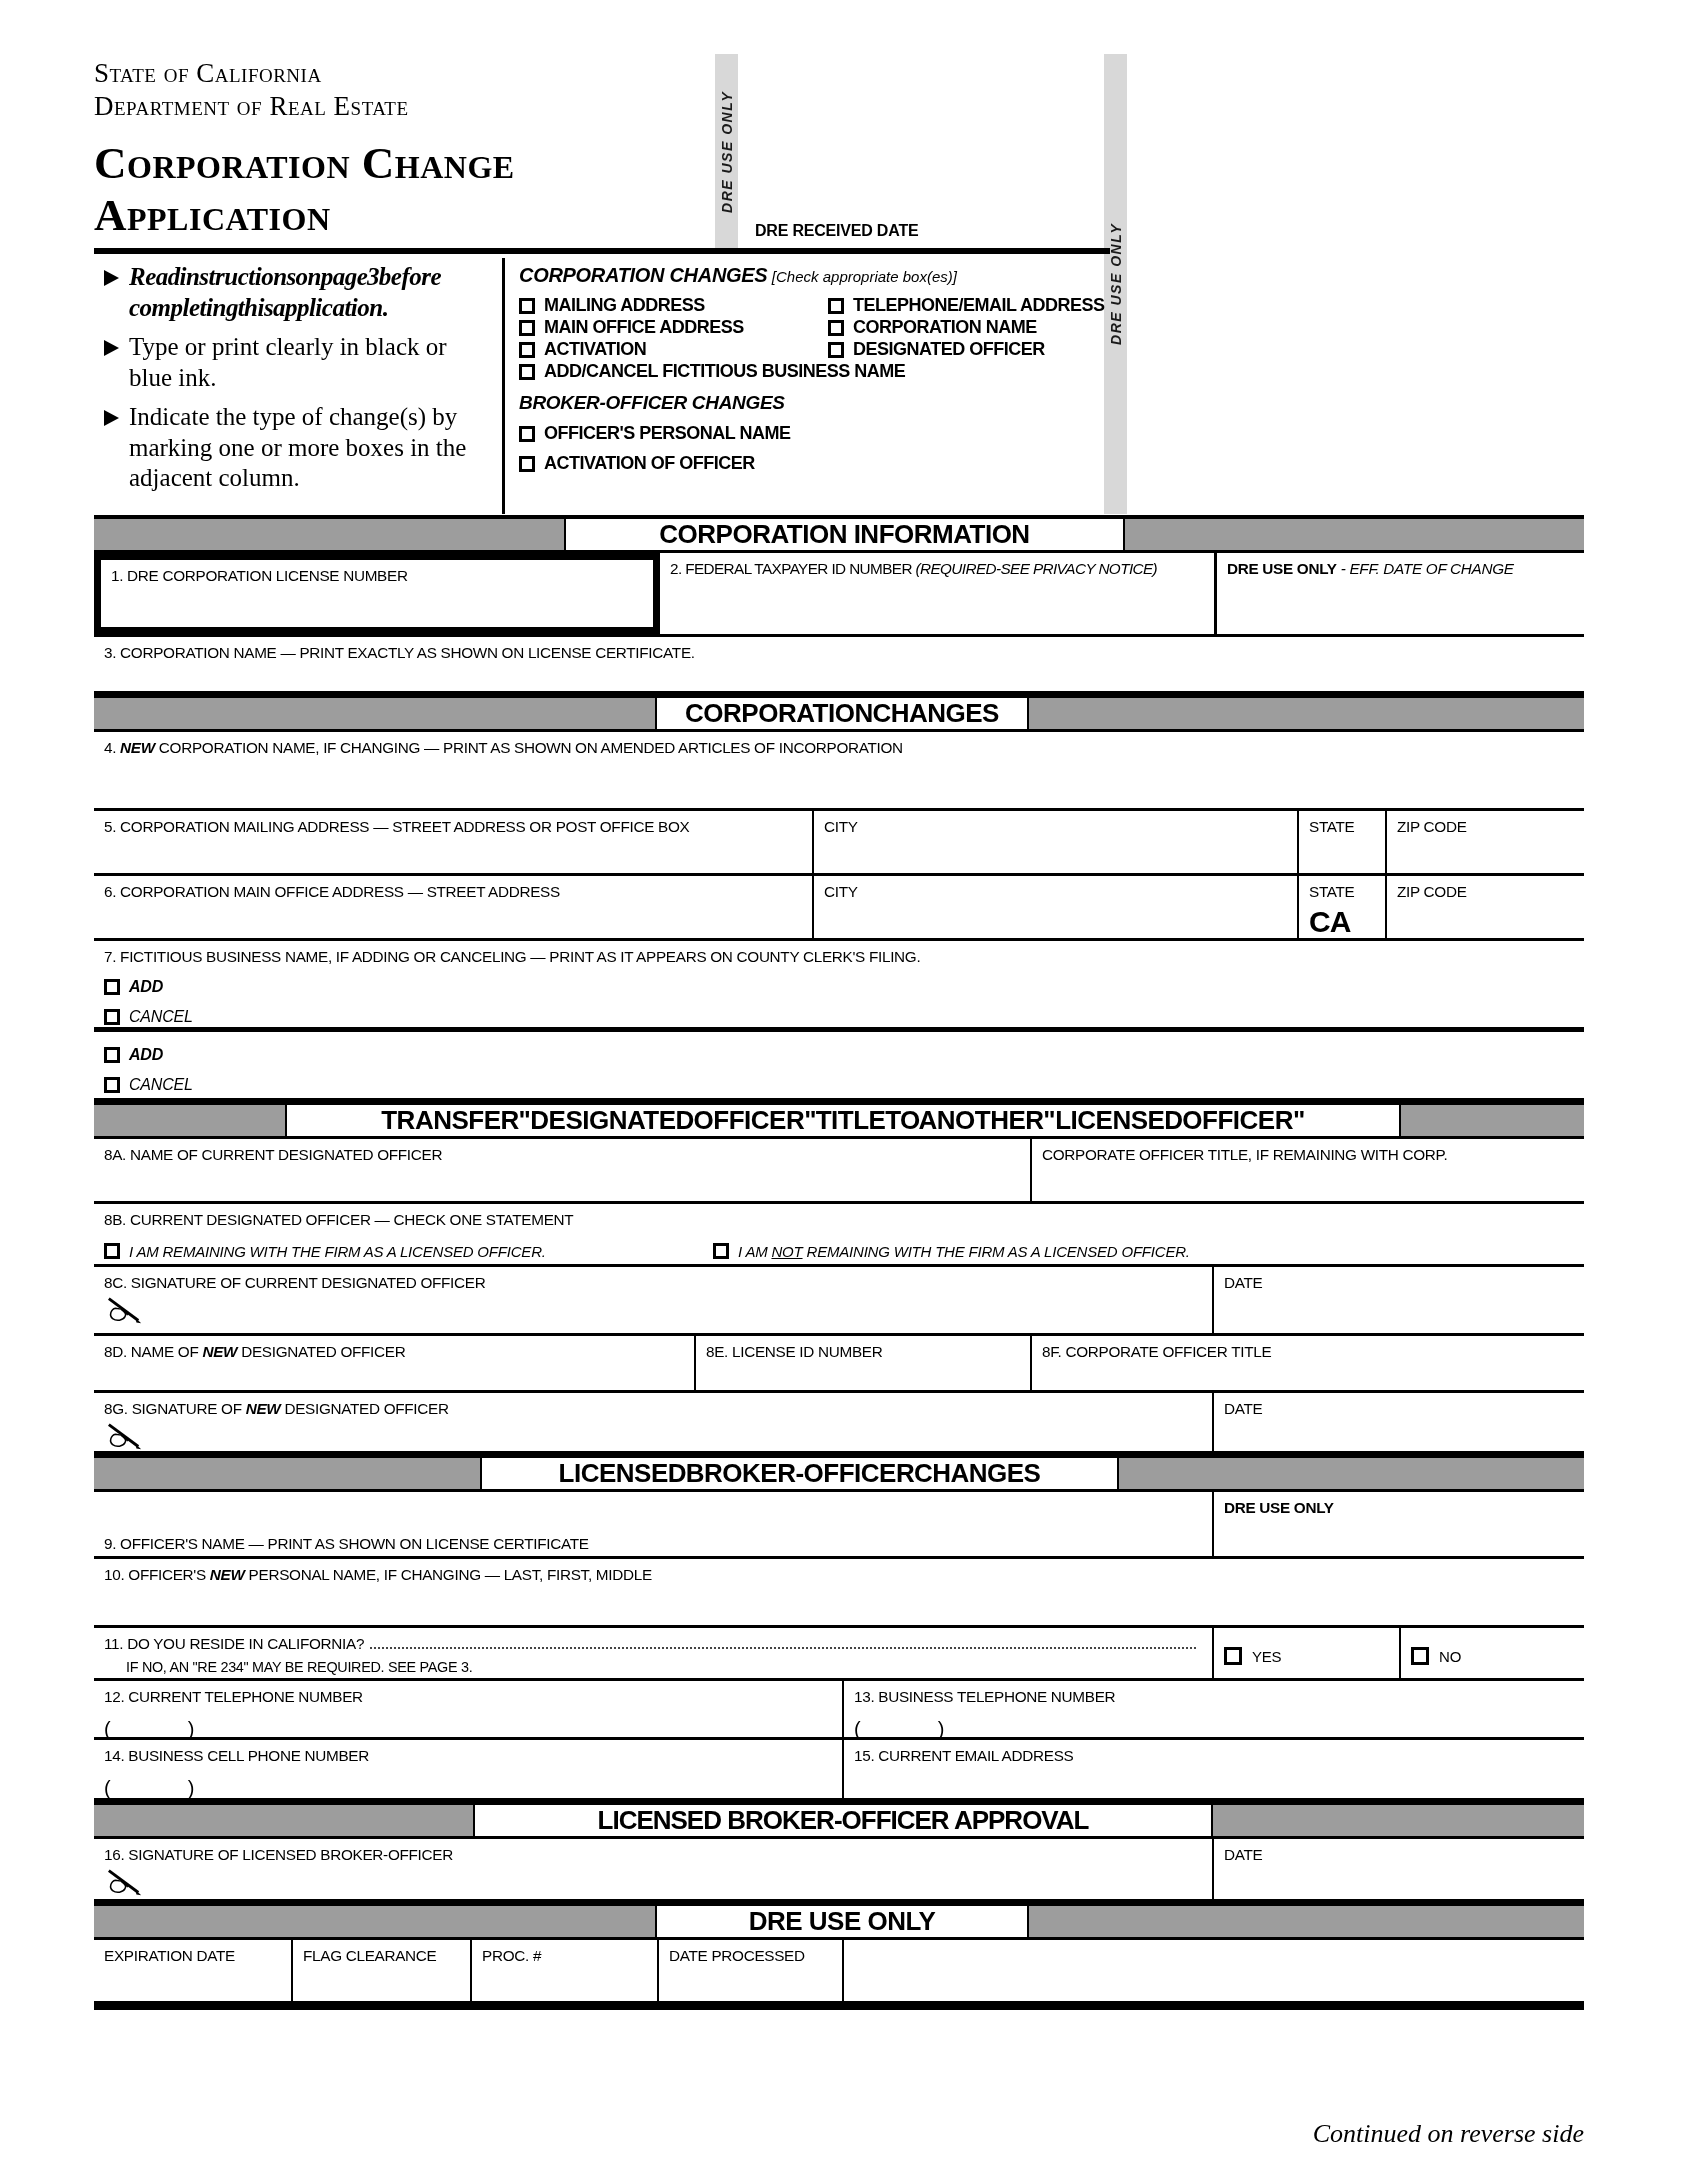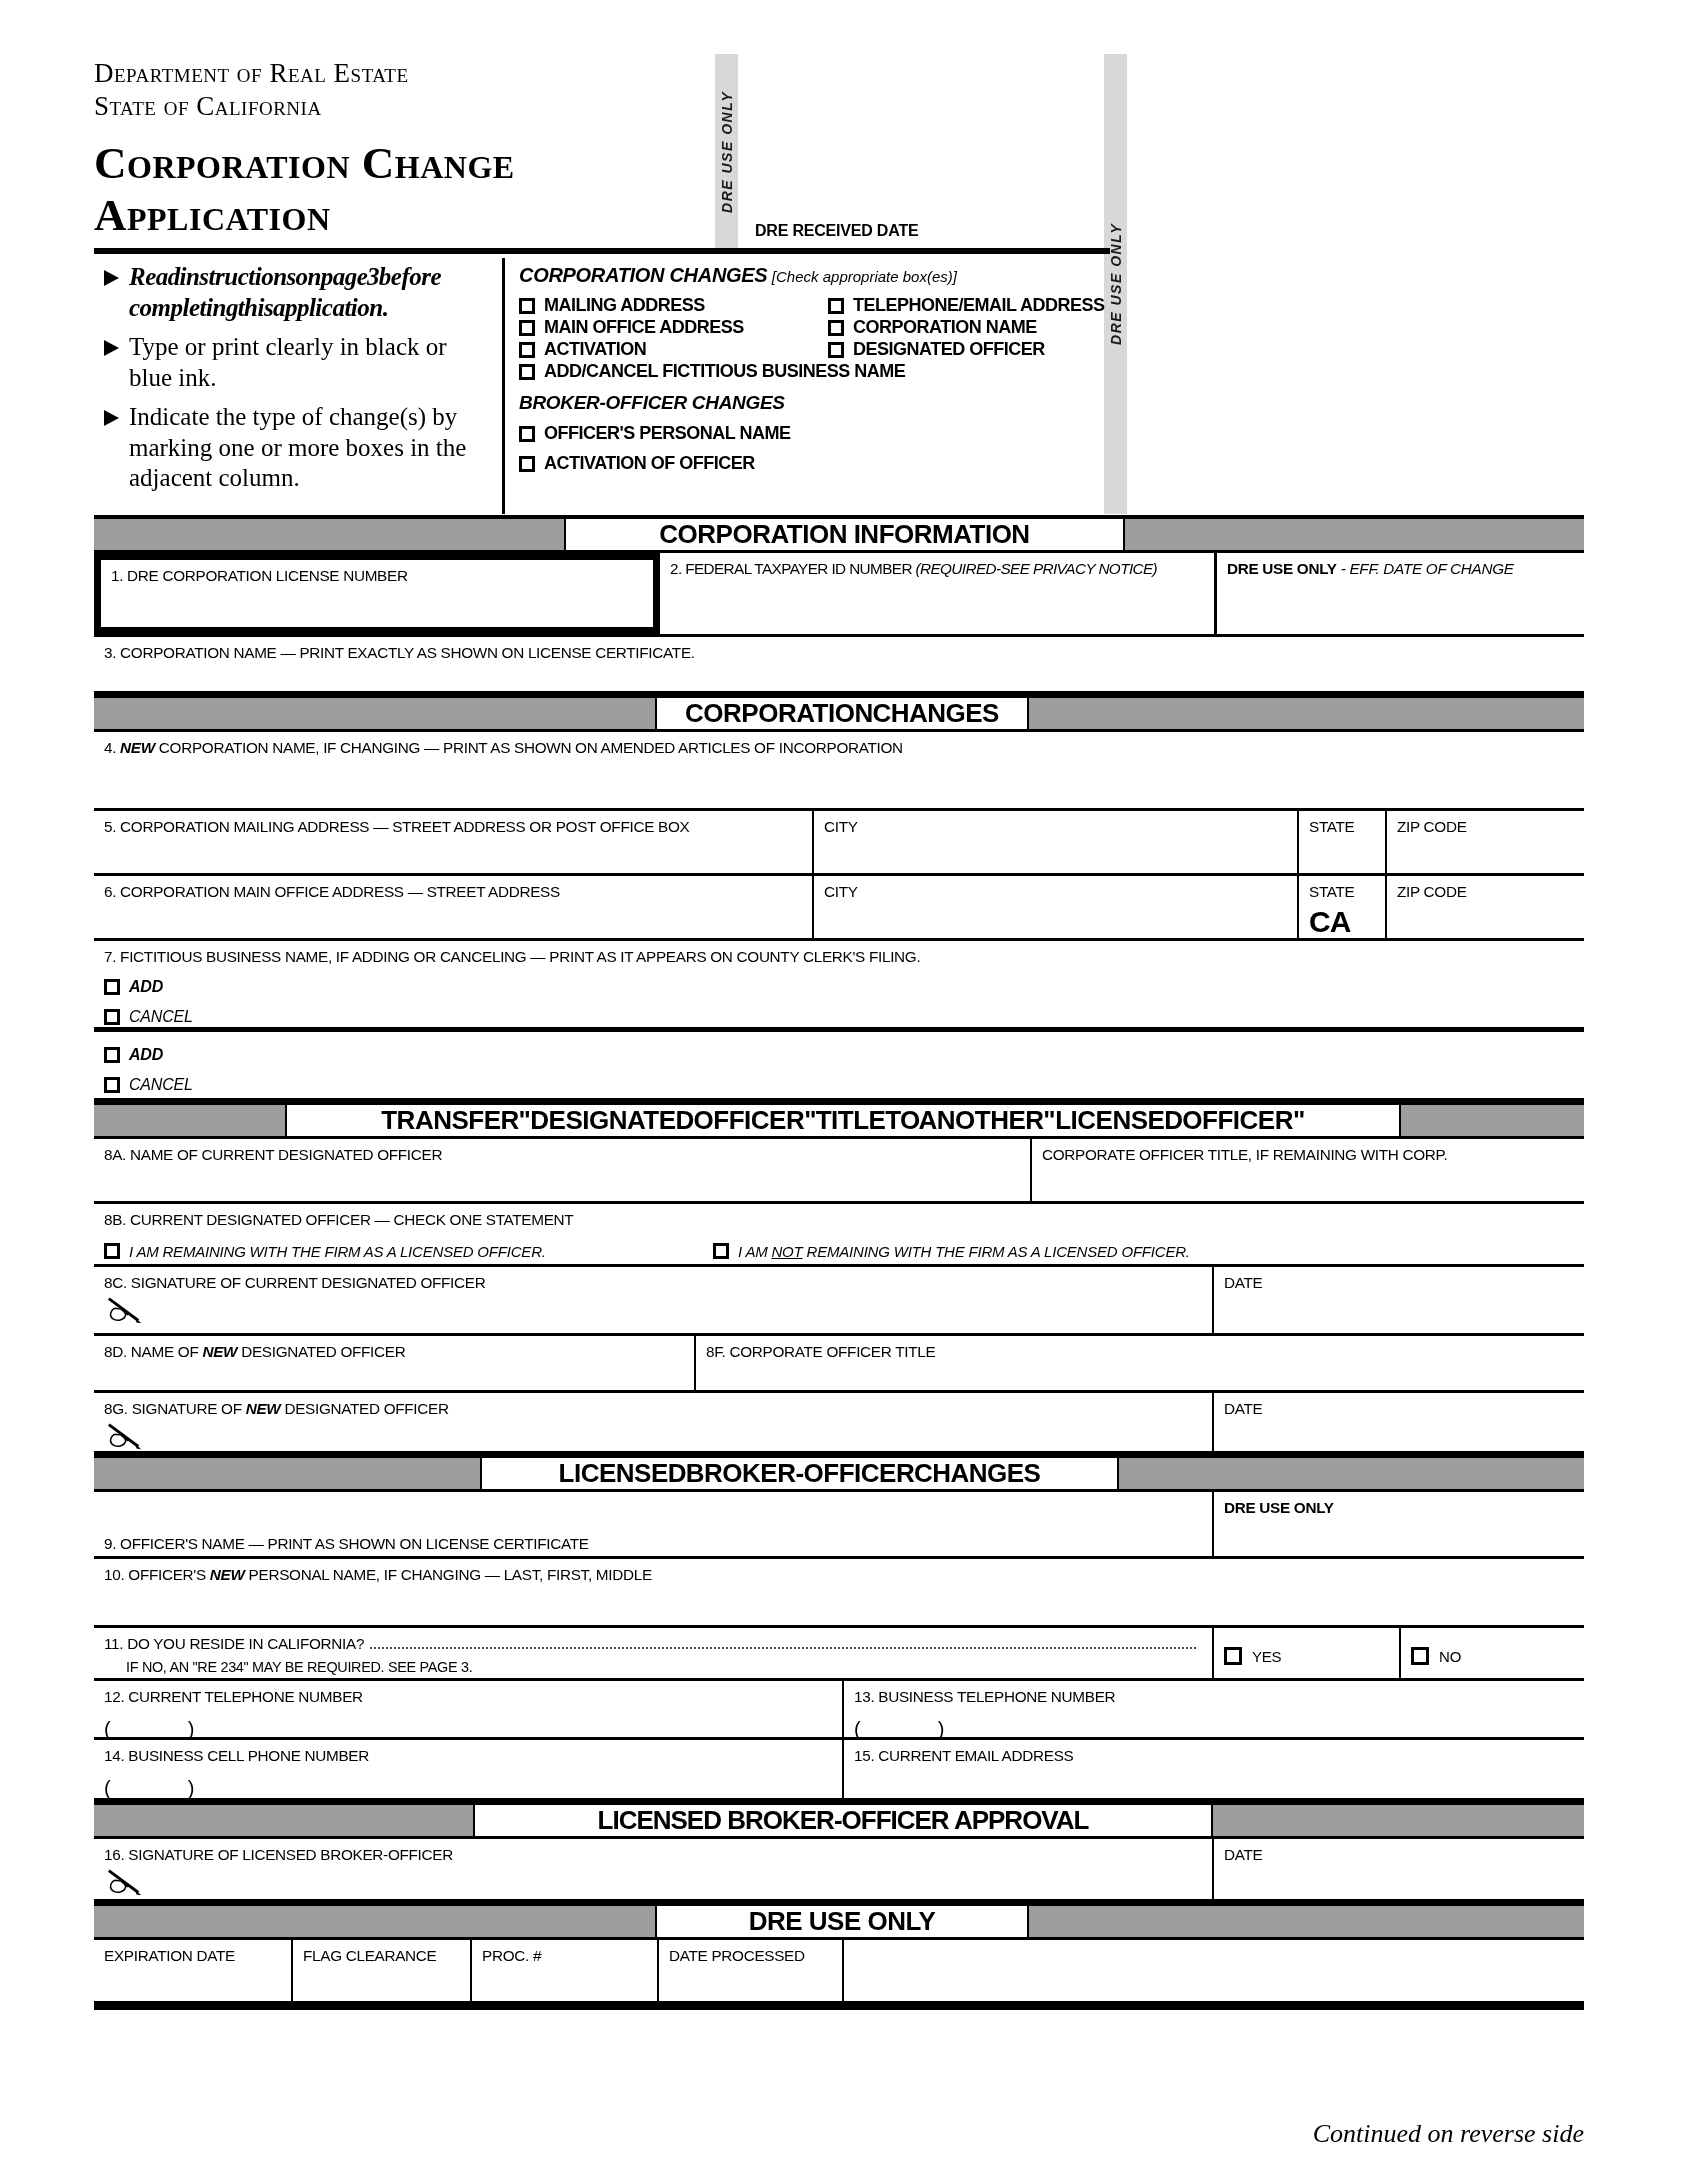--- a/index.html
+++ b/index.html
@@ -65,22 +65,22 @@
   .pen { margin:4px 0 0 2px; display:block; }
   .rule-b { border-top:6px solid #000; border-bottom:3px solid #000; height:4px; }
   .footer { position:absolute; right:99px; top:2119px; font-family:"Liberation Serif", serif; font-style:italic; font-size:26px; }
 </style>
 </head>
 <body>
 
 <div class="page">
 
   <div class="hdr">
+    <div class="agency">State of California</div>
     <div class="agency">Department of Real Estate</div>
-    <div class="agency">State of California</div>
     <h1 class="title">Corporation Change Application</h1>
   </div>
 
   <div class="vstrip strip1">
     <span>DRE USE ONLY</span>
   </div>
   <div class="vstrip strip2">
     <span>DRE USE ONLY</span>
   </div>
   <div class="received">DRE RECEIVED DATE</div>
@@ -281,20 +281,23 @@
       </div>
       <div class="cell bl" style="flex:1;">
         <div class="lbl">DATE</div>
       </div>
     </div>
 
     <div class="frow" style="height:57px;">
       <div class="cell" style="width:600px;">
         <div class="lbl"><span>8D. NAME OF </span><span class="em">NEW</span><span> DESIGNATED OFFICER</span></div>
       </div>
+      <div class="cell bl" style="width:336px;">
+        <div class="lbl">8E.  LICENSE ID NUMBER</div>
+      </div>
       <div class="cell bl" style="flex:1;">
         <div class="lbl">8F. CORPORATE OFFICER TITLE</div>
       </div>
     </div>
 
     <div class="frow" style="height:61px;">
       <div class="cell" style="width:1118px;">
         <div class="lbl"><span>8G. SIGNATURE OF </span><span class="em">NEW</span><span> DESIGNATED OFFICER</span></div>
         <svg class="pen" width="38" height="30" viewBox="0 0 40 30">
           <path d="M3 2 L34 25" stroke="#000" stroke-width="3" fill="none"></path>

